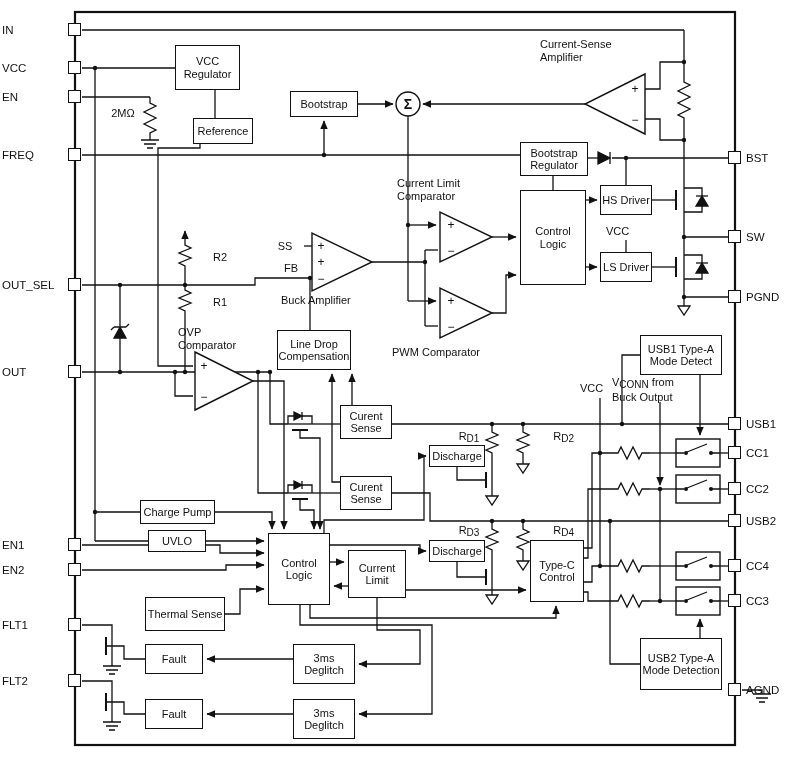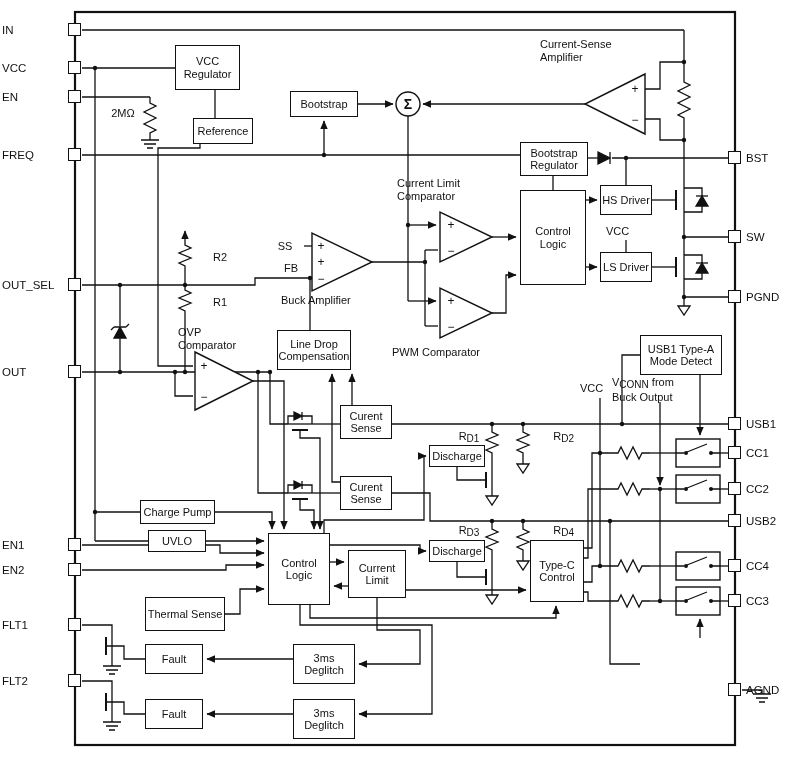--- a/index.html
+++ b/index.html
@@ -324,20 +324,21 @@
 <div class="blk" style="left:348px;top:550px;width:58px;height:48px">Current Limit</div>
 <div class="blk" style="left:145px;top:597px;width:80px;height:34px">Thermal Sense</div>
 <div class="blk" style="left:145px;top:644px;width:58px;height:30px">Fault</div>
 <div class="blk" style="left:293px;top:644px;width:62px;height:40px">3ms Deglitch</div>
 <div class="blk" style="left:145px;top:699px;width:58px;height:30px">Fault</div>
 <div class="blk" style="left:293px;top:699px;width:62px;height:40px">3ms Deglitch</div>
 <div class="blk" style="left:429px;top:445px;width:56px;height:22px">Discharge</div>
 <div class="blk" style="left:429px;top:540px;width:56px;height:22px">Discharge</div>
 <div class="blk" style="left:530px;top:540px;width:54px;height:62px">Type-C Control</div>
 <div class="blk" style="left:640px;top:335px;width:82px;height:40px">USB1 Type-A Mode Detect</div>
+<div class="blk" style="left:640px;top:638px;width:82px;height:52px">USB2 Type-A Mode Detection</div>
 
 <div class="lbl" style="left:540px;top:38px;width:120px">
       <span class="ln">Current-Sense</span>
       <span class="ln">Amplifier</span>
     </div>
 <div class="lbl" style="left:397px;top:177px;width:110px">
       <span class="ln">Current Limit</span>
       <span class="ln">Comparator</span>
     </div>
 <div class="lbl" style="left:392px;top:346px;width:120px">PWM Comparator</div>

